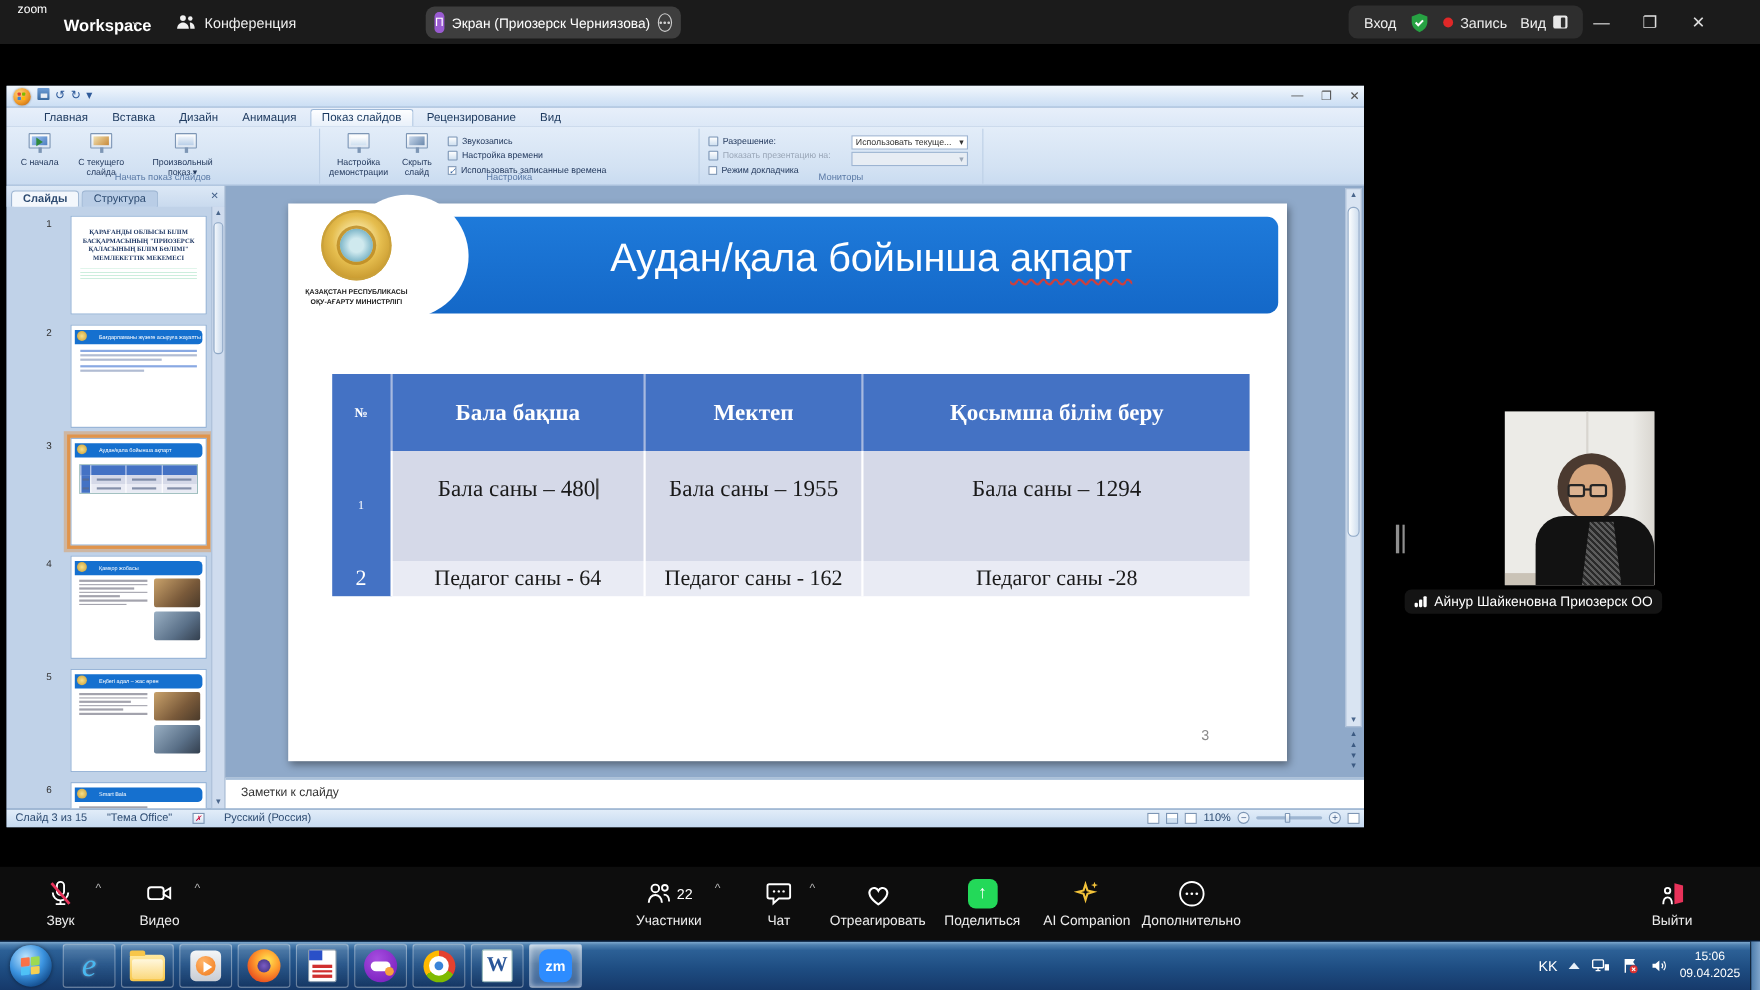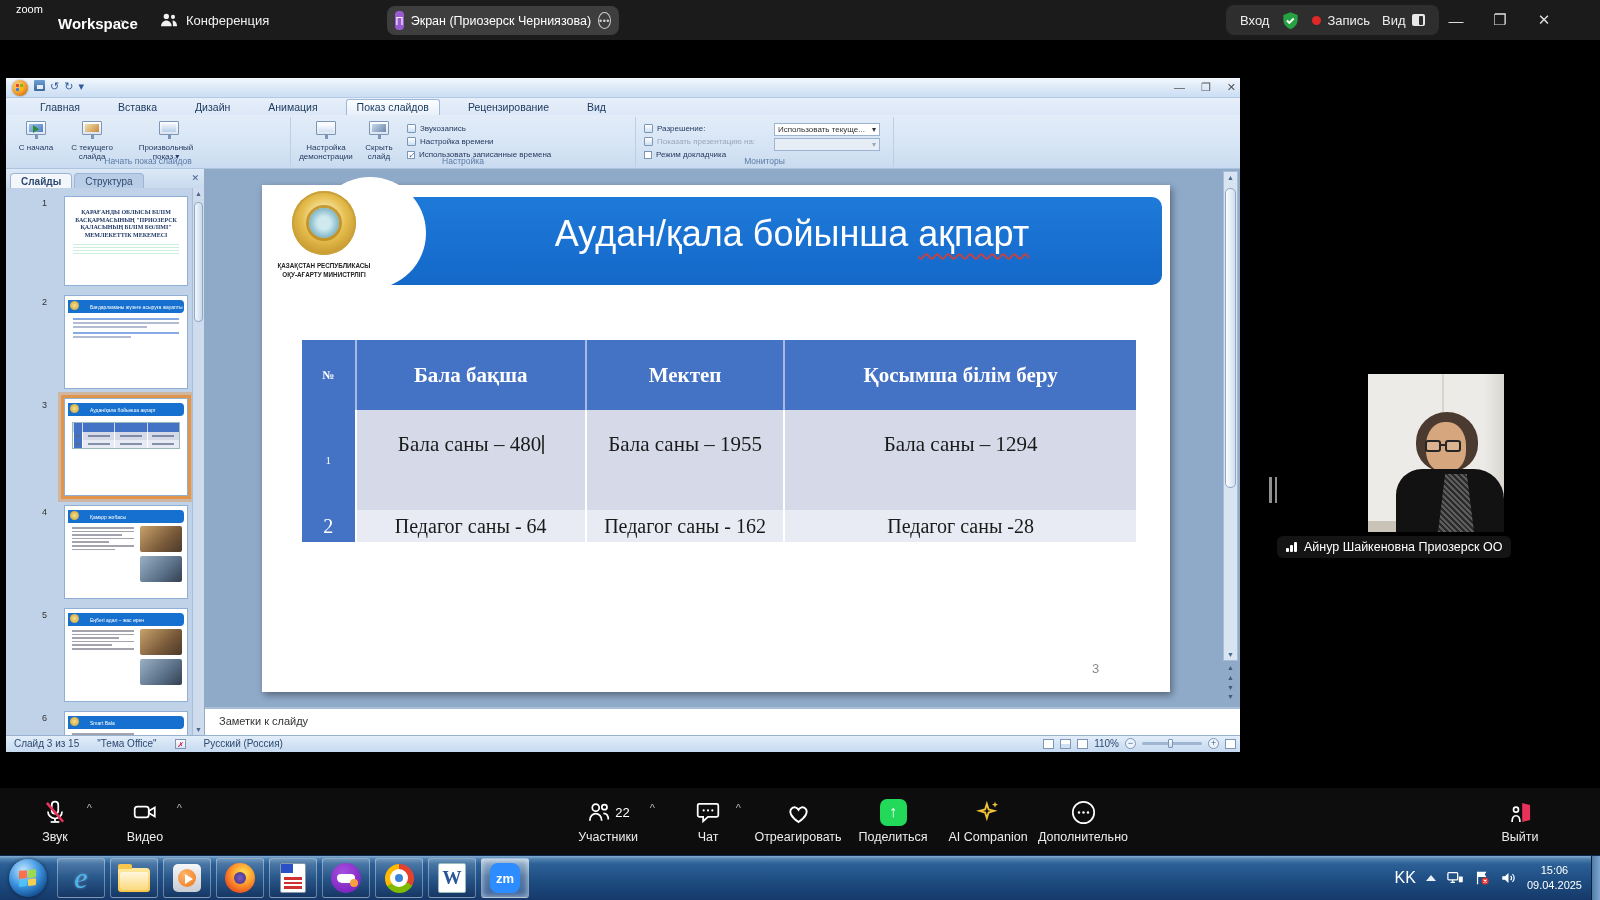--- a/index.html
+++ b/index.html
@@ -36,21 +36,21 @@
   .orb i { position:absolute; left:4px; top:4px; width:8px; height:8px; display:grid; grid-template-columns:4px 4px; }
   .orb i b { width:3.4px; height:3.4px; border-radius:.8px; }
   .orb i b:nth-child(1){background:#e4412f;} .orb i b:nth-child(2){background:#7fba00;}
   .orb i b:nth-child(3){background:#3a84d8;} .orb i b:nth-child(4){background:#ffb900;}
   .qat { position:absolute; left:28px; top:2px; display:flex; gap:5px; font-size:11px; color:#2f5b9a; }
   .qat .sv { width:11px; height:11px; background:linear-gradient(#6f9fd8,#39699f); border-radius:1px; position:relative;}
   .qat .sv::after{content:""; position:absolute; left:2.5px; top:4.5px; width:6px; height:4.5px; background:#e8eef6;}
   .ppt-title { position:absolute; left:0; right:0; top:3px; text-align:center; font-size:10.5px; color:#333; }
   .ppt-wbtns { position:absolute; right:4px; top:3px; display:flex; gap:16px; font-size:11px; color:#555; }
 
-  .ribbon-tabs { position:absolute; left:0; top:20px; width:100%; height:17px; background:linear-gradient(#e7effa,#dce8f7); display:flex; align-items:flex-end; padding-left:24px; gap:18px; }
+  .ribbon-tabs { position:absolute; left:0; top:20px; width:100%; height:17px; background:linear-gradient(#e7effa,#dce8f7); display:flex; align-items:flex-end; padding-left:24px; gap:2px; }
   .rtab { font-size:10.5px; color:#1f3b60; padding:1px 10px 2px; }
   .rtab.active { background:linear-gradient(#fdfeff,#e8f0fa); border:1px solid #9db8d8; border-bottom:none; border-radius:3px 3px 0 0; color:#17375e; }
   .ribbon { position:absolute; left:0; top:37px; width:100%; height:54px; background:linear-gradient(#e3edf9,#d3e2f3 70%,#c9dbf0); border-bottom:1px solid #aec4de; }
   .rgroup { position:absolute; top:2px; bottom:1px; border-right:1px solid #bccfe6; }
   .rgroup .glabel { position:absolute; left:0; right:0; bottom:1px; text-align:center; font-size:8.5px; color:#5b7aa6; }
   .bigbtn { position:absolute; top:3px; width:52px; text-align:center; font-size:8px; color:#243a5e; line-height:1.12; }
   .bigbtn .ic { margin:0 auto 2px; width:26px; height:22px; position:relative; }
   .scr { position:absolute; left:3px; top:1px; width:20px; height:14px; background:linear-gradient(#fdfdfd,#dce6f2); border:1px solid #7d96b5; border-radius:1px; }
   .scr::after { content:""; position:absolute; left:8px; bottom:-5px; width:3px; height:5px; background:#7d96b5; }
   .scr .fill { position:absolute; inset:2px; background:linear-gradient(135deg,#9fc3ef,#4d7fc1); }
@@ -195,21 +195,21 @@
   .dicdoc i { top:13px; } .dicdoc i::before { top:4.5px; left:0; right:0; } .dicdoc i::after { top:9px; left:0; right:0; }
   .maskapp { width:30px; height:30px; border-radius:50%; background:radial-gradient(circle at 40% 30%, #a64ee0, #7318b8); display:flex; align-items:center; justify-content:center; }
   .maskapp b { width:18px; height:9px; background:#fff; border-radius:5px 5px 6px 6px; position:relative; }
   .maskapp b::after { content:""; position:absolute; right:-3px; bottom:-4px; width:8px; height:8px; border-radius:50%; background:#f7a23c; }
   .chrome { width:29px; height:29px; border-radius:50%; background:conic-gradient(#e4412f 0 33%, #7fba00 33% 66%, #ffb900 66% 100%); position:relative; }
   .chrome::after { content:""; position:absolute; left:7.5px; top:7.5px; width:14px; height:14px; border-radius:50%; background:#fff; box-shadow:0 0 0 2px #fff; }
   .chrome::before { content:""; position:absolute; left:10.5px; top:10.5px; width:8px; height:8px; border-radius:50%; background:#3a84d8; z-index:2; }
   .wordic { width:28px; height:30px; background:#fff; border:1px solid #9bb; border-radius:2px; display:flex; align-items:center; justify-content:center; font-family:"Liberation Serif", serif; font-weight:bold; font-size:19px; color:#2a5699; }
   .zmic { width:30px; height:30px; background:#2d8cff; border-radius:8px; display:flex; align-items:center; justify-content:center; color:#fff; font-size:13px; font-weight:bold; }
   .tray { position:absolute; right:10px; top:0; height:44px; display:flex; align-items:center; gap:10px; color:#fff; }
-  .lang { font-size:16px; }
+  .lang { font-size:13px; }
   .tri { width:0; height:0; border-left:5px solid transparent; border-right:5px solid transparent; border-bottom:6px solid #e8f0f8; }
   .clock { text-align:center; font-size:11px; line-height:1.35; }
   .deskbtn { position:absolute; right:0; top:0; width:9px; height:45px; background:linear-gradient(90deg,#4d7cab,#7fa5cc); border-left:1px solid #123; }
   svg.ticon { display:block; }
 </style>
 </head>
 <body>
 
 <div id="app">
 

